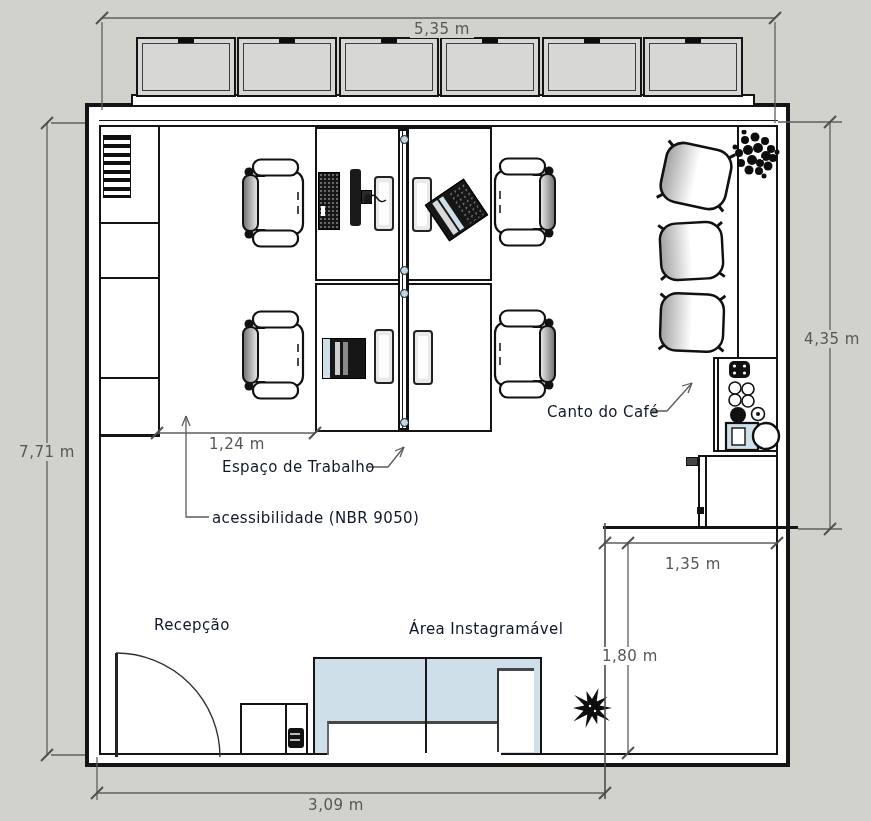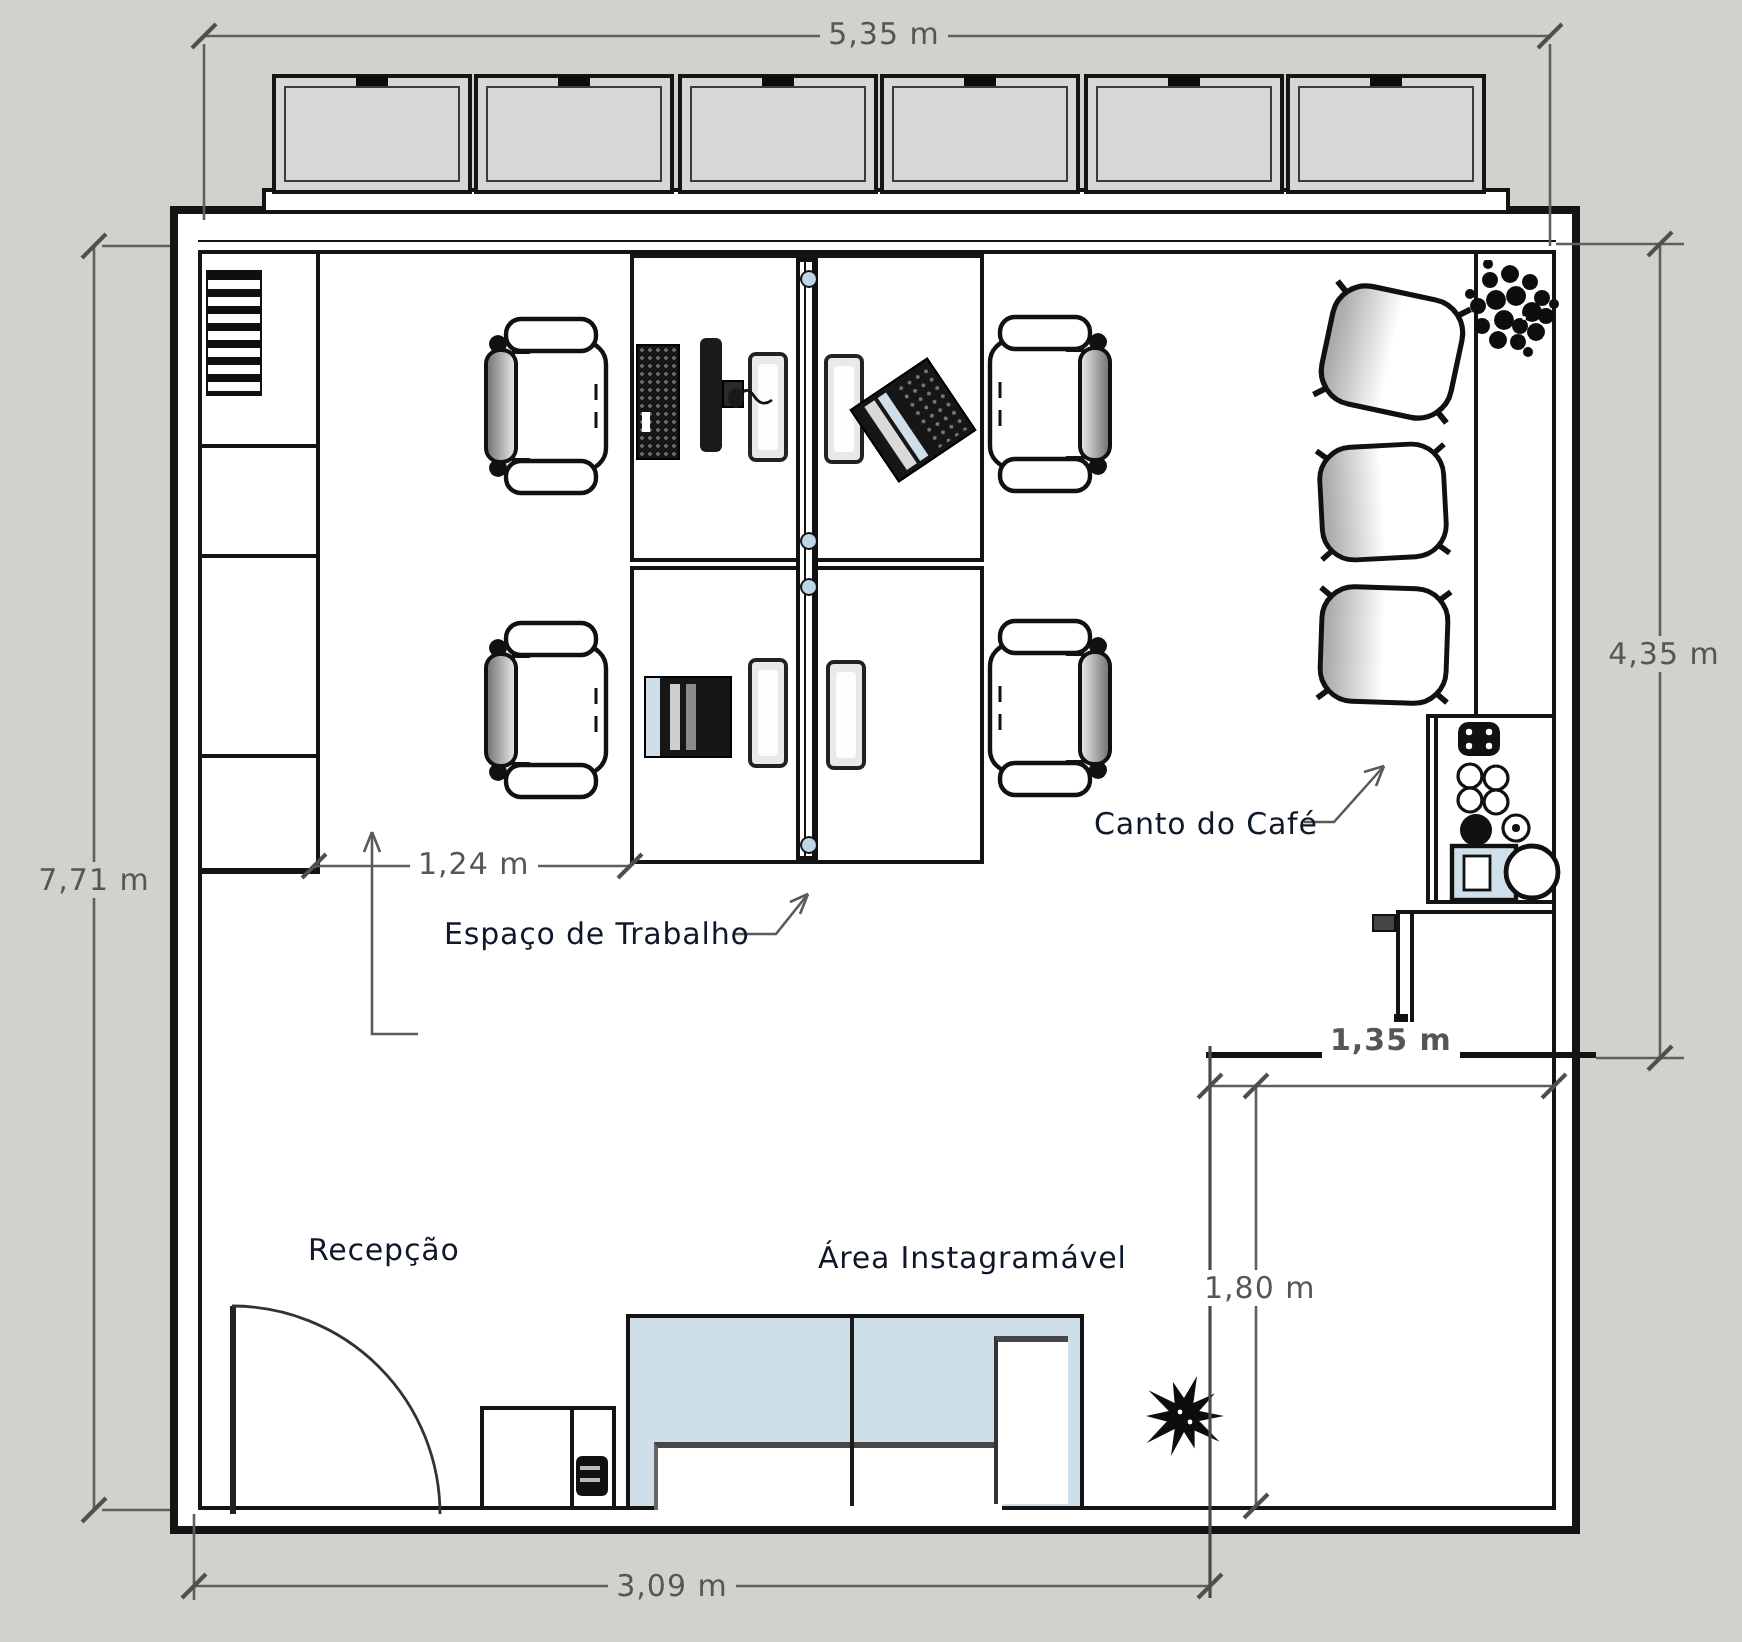--- a/index.html
+++ b/index.html
@@ -1,21 +1,21 @@
 <!DOCTYPE html>
 <html style="--background: #d2d2cc; --floor: #ffffff; --wall-line: #141414; --dimension-line: #5f5f5f; --sofa-blue: #cfdfe9; --window-glass: #d7d7d5; --knob-blue: #bdd7e7;"><head>
 <meta charset="utf-8">
 <style>
   html,body{margin:0;padding:0;}
   body{font-family:"DejaVu Sans","Liberation Sans",sans-serif;}
   .canvas{position:relative;width:871px;height:821px;background:var(--background,#d2d2cc);overflow:hidden;}
   .abs{position:absolute;}
   .hline{position:absolute;background:#141414;}
   .vline{position:absolute;background:#141414;}
-  .dimtext{position:absolute;font-size:15px;color:#565656;letter-spacing:.5px;text-align:center;line-height:17px;white-space:nowrap;}
+  .dimtext{position:absolute;font-size:15px;color:#565656;letter-spacing:.5px;text-align:center;line-height:17px;white-space:nowrap;margin-top:12px;}
   .bg-out{background:var(--background,#d2d2cc);padding:0 4px;}
   .bg-in{background:#ffffff;padding:0 4px;}
   .label{position:absolute;font-size:15px;color:#0f172a;letter-spacing:.4px;white-space:nowrap;}
   .outer-wall{position:absolute;left:85px;top:103px;width:705px;height:664px;border:4px solid #141414;background:#ffffff;box-sizing:border-box;}
   .inner-room{position:absolute;left:99px;top:125px;width:679px;height:630px;border:2px solid #141414;background:#ffffff;box-sizing:border-box;}
   .sill{position:absolute;left:131px;top:94px;width:624px;height:13px;border:2px solid #141414;background:#fff;box-sizing:border-box;}
   .window{position:absolute;top:37px;width:100px;height:60px;border:2px solid #141414;background:var(--window-glass,#d7d7d5);box-sizing:border-box;}
   .window .pane{position:absolute;left:4px;top:4px;right:4px;bottom:4px;border:1.5px solid #3c3c3c;background:var(--window-glass,#d7d7d5);}
   .window .handle{position:absolute;top:-1px;left:50%;transform:translateX(-50%);width:16px;height:5px;background:#0c0c0c;}
   .desk{position:absolute;border:2.5px solid #141414;background:#fff;box-sizing:border-box;}
@@ -311,22 +311,23 @@
     </g>
     <path d="M116,653 A104,104 0 0 1 220,757" stroke="#333" stroke-width="1.4" fill="none"></path>
     <path d="M369,199 q4,-7 8,-1 t9,2" stroke="#111" stroke-width="1.4" fill="none"></path>
     <ellipse cx="368" cy="199" rx="4" ry="5" fill="#1a1a1a"></ellipse>
   </svg>
 
   <div class="dimtext" style="left:408px;top:9px;width:68px;"><span class="bg-out">5,35 m</span></div>
   <div class="dimtext" style="left:8px;top:432px;width:78px;"><span class="bg-out">7,71 m</span></div>
   <div class="dimtext" style="left:800px;top:319px;width:64px;"><span class="bg-out">4,35 m</span></div>
   <div class="dimtext" style="left:302px;top:785px;width:68px;"><span class="bg-out">3,09 m</span></div>
-  <div class="dimtext" style="left:661px;top:512px;width:62px;font-weight:bold;"><span class="bg-in">1,35 m</span></div>
+  <div class="dimtext" style="left:661px;top:544px;width:62px;"><span class="bg-in">1,35 m</span></div>
   <div class="dimtext" style="left:598px;top:636px;width:62px;"><span class="bg-in">1,80 m</span></div>
   <div class="dimtext" style="left:205px;top:424px;width:62px;"><span class="bg-in">1,24 m</span></div>
 
   <div class="label" style="left:222px;top:458px;">Espaço de Trabalho</div>
+  <div class="label" style="left:212px;top:509px;">acessibilidade (NBR 9050)</div>
   <div class="label" style="left:547px;top:403px;">Canto do Café</div>
   <div class="label" style="left:154px;top:616px;">Recepção</div>
   <div class="label" style="left:409px;top:620px;">Área Instagramável</div>
 
 </div>
 
 </body></html>

